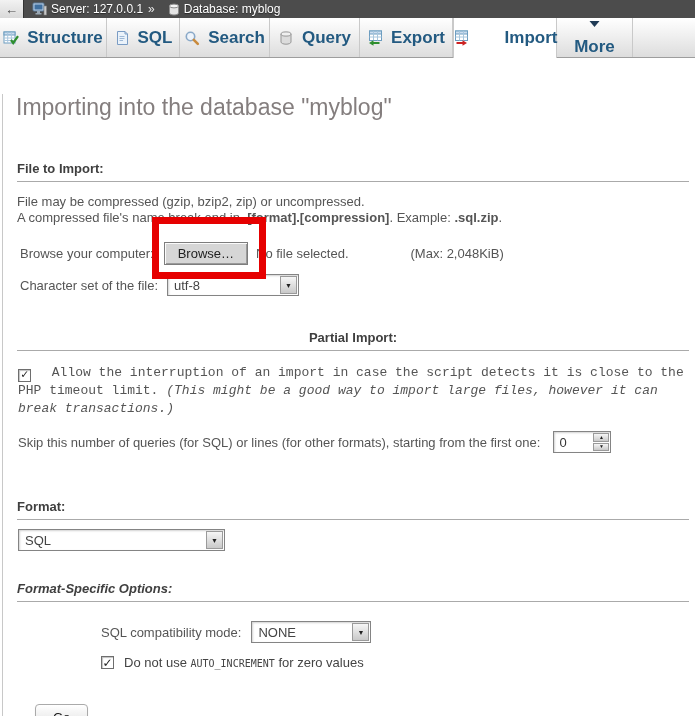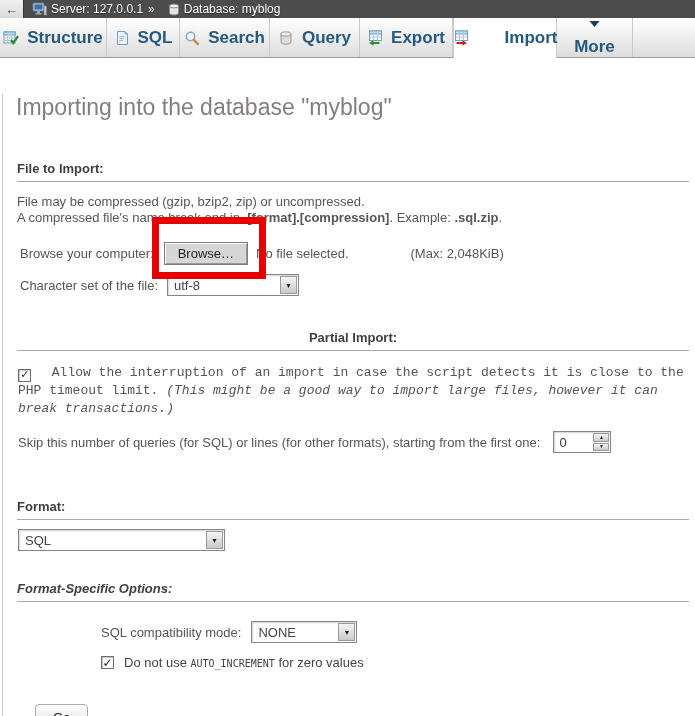--- a/index.html
+++ b/index.html
@@ -132,21 +132,21 @@
   .select-text { flex: 1; padding: 2px 5px; color: #444; font-size: 13px; white-space: nowrap; overflow: hidden; }
   .select-arrow {
     width: 17px;
     background: linear-gradient(#f6f6f6, #c9c9c9);
     border: 1px solid #9a9a9a;
     display: flex; align-items: center; justify-content: center;
     font-size: 7px; color: #222;
   }
   .charset-select { width: 132px; margin-left: 9px; }
   .format-select { width: 207px; margin: 9px 0 0 3px; }
-  .compat-select { width: 106px; margin-left: 10px; }
+  .compat-select { width: 120px; margin-left: 10px; }
 
   
   .checkbox {
     display: inline-flex; align-items: center; justify-content: center;
     width: 13px; height: 13px;
     background: #fff;
     border: 1px solid #6e6e6e;
     box-shadow: inset 1px 1px 1px rgba(0,0,0,.25);
     font-size: 12px; font-weight: bold; color: #1a1a1a; line-height: 1;
     cursor: pointer;

